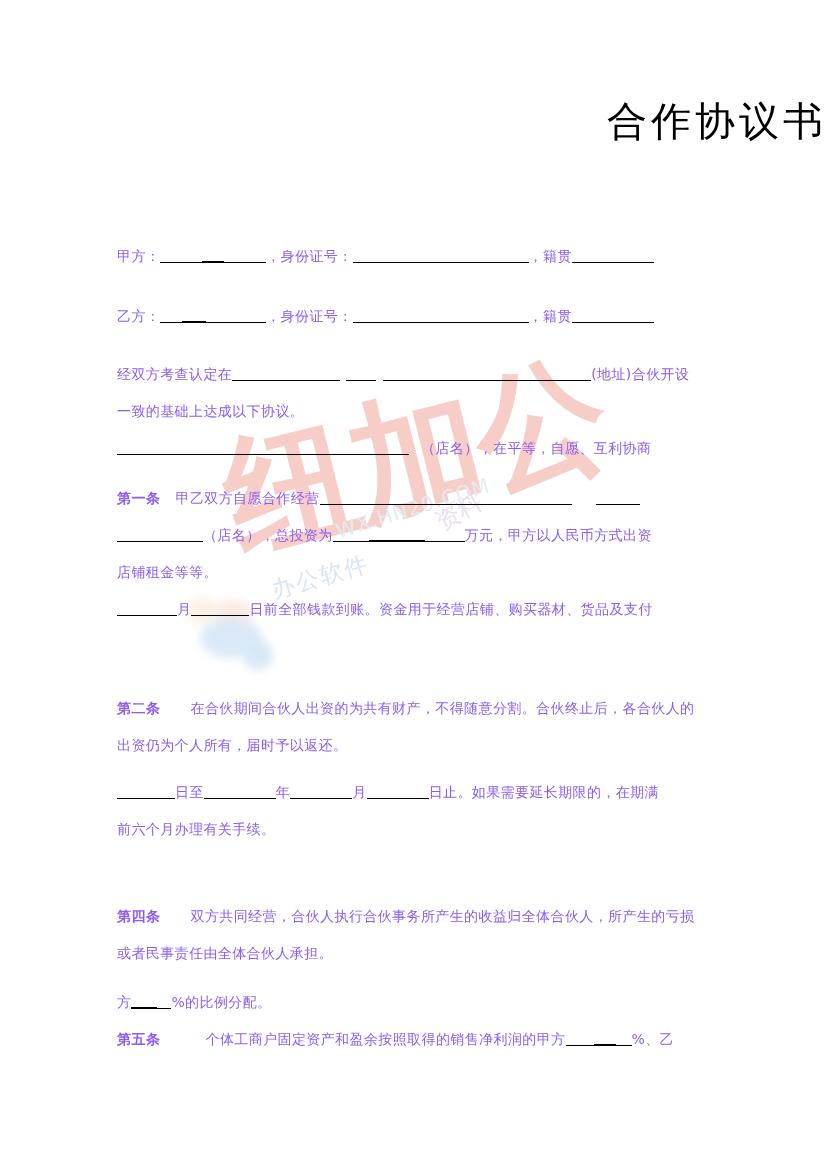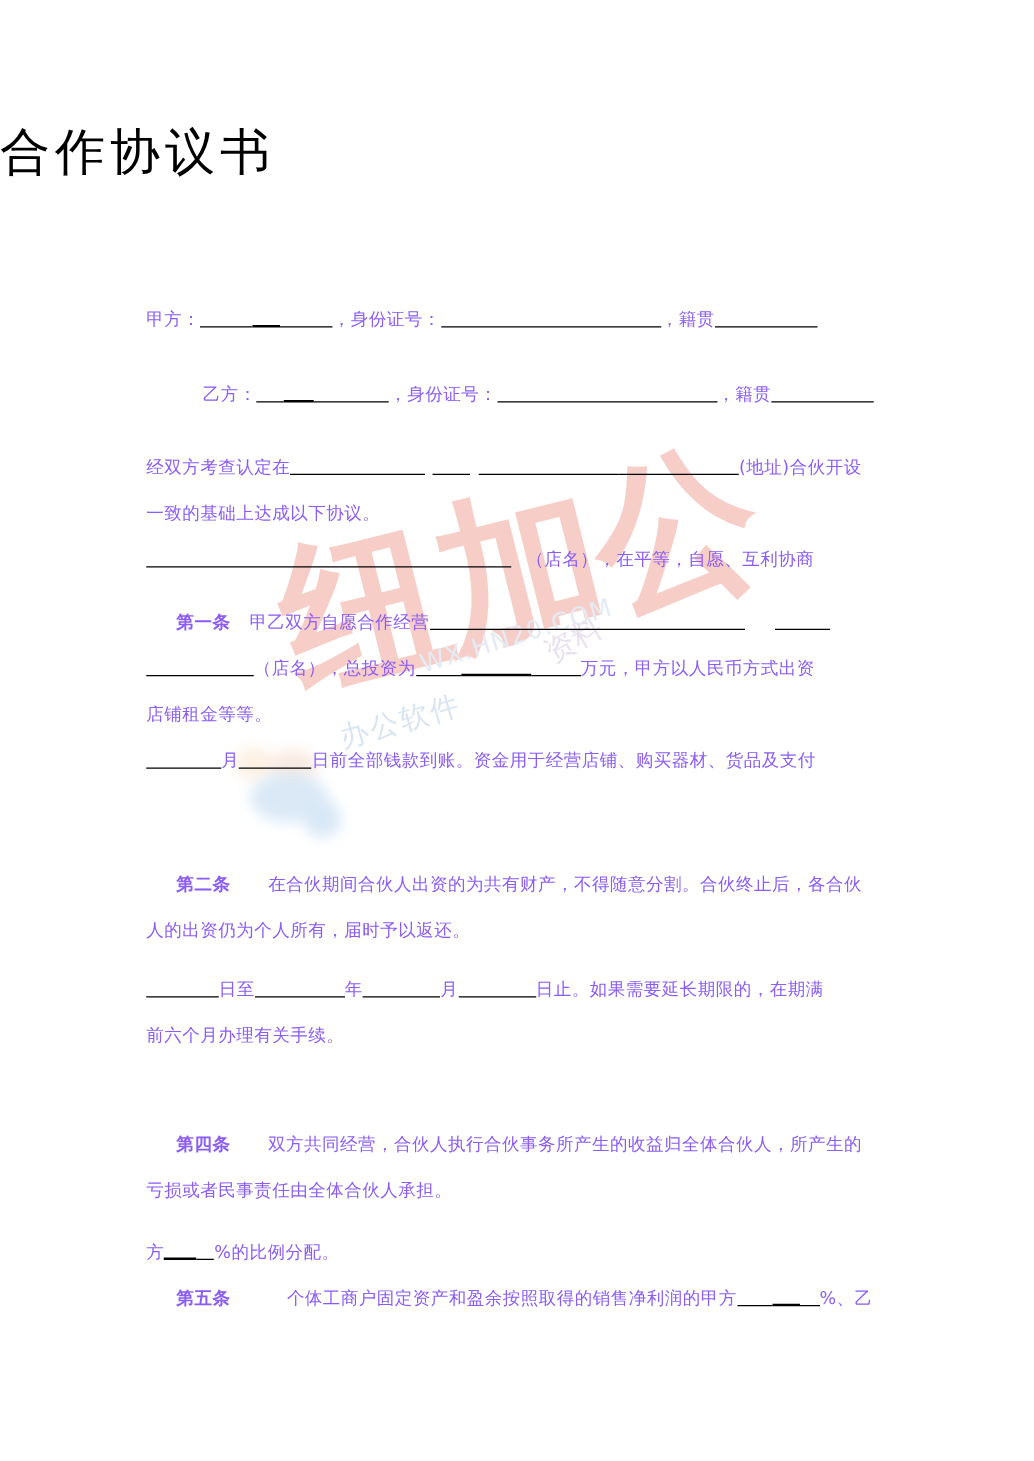--- a/index.html
+++ b/index.html
@@ -108,21 +108,21 @@
     width: 827px;
     height: 1169px;
     z-index: 2;
   }
 
   .doc-title {
     position: absolute;
     left: 0;
     top: 94px;
     width: 827px;
-    text-align: left;
+    text-align: right;
     font-family: "DejaVu Serif", "Liberation Serif", serif;
     font-size: 40px;
     letter-spacing: 4px;
     color: #000;
   }
 
   .block {
     position: absolute;
     left: 117px;
     width: 582px;
@@ -134,21 +134,20 @@
     letter-spacing: 0.4px;
     white-space: nowrap;
     color: #8b5cf6;
   }
   .ln-wrap {
     white-space: normal;
   }
   .bold {
     font-weight: bold;
     letter-spacing: 0.5px;
-    margin-left: 24px;
   }
 
   
   .u {
     display: inline-block;
     border-bottom: 1.3px solid #000;
     vertical-align: -2px;
     height: 13px;
   }
   .u-thick {
@@ -184,21 +183,21 @@
   <div class="content">
 
     <div class="doc-title">合作协议书</div>
 
     <div class="block" style="top:238px;">
       <div class="ln">
         <span>甲方：</span><span class="u" style="width:42px"></span><span class="u-thick" style="width:22px"></span><span class="u" style="width:42px"></span><span>，身份证号：</span><span class="u" style="width:176px"></span><span>，籍贯</span><span class="u" style="width:82px"></span>
       </div>
     </div>
 
-    <div class="block" style="top:298px;text-align:right;">
+    <div class="block" style="top:298px;">
       <div class="ln">
         <span>乙方：</span><span class="u" style="width:22px"></span><span class="u-thick" style="width:24px"></span><span class="u" style="width:60px"></span><span>，身份证号：</span><span class="u" style="width:176px"></span><span>，籍贯</span><span class="u" style="width:82px"></span>
       </div>
     </div>
 
     <div class="block" style="top:356px;">
       <div class="ln">
         <span>经双方考查认定在</span><span class="u" style="width:108px"></span><span class="gap" style="width:6px"></span><span class="u" style="width:30px"></span><span class="gap" style="width:7px"></span><span class="u" style="width:112px"></span><span class="u" style="width:96px"></span><span>(地址)合伙开设</span>
       </div>
       <div class="ln">一致的基础上达成以下协议。</div>

